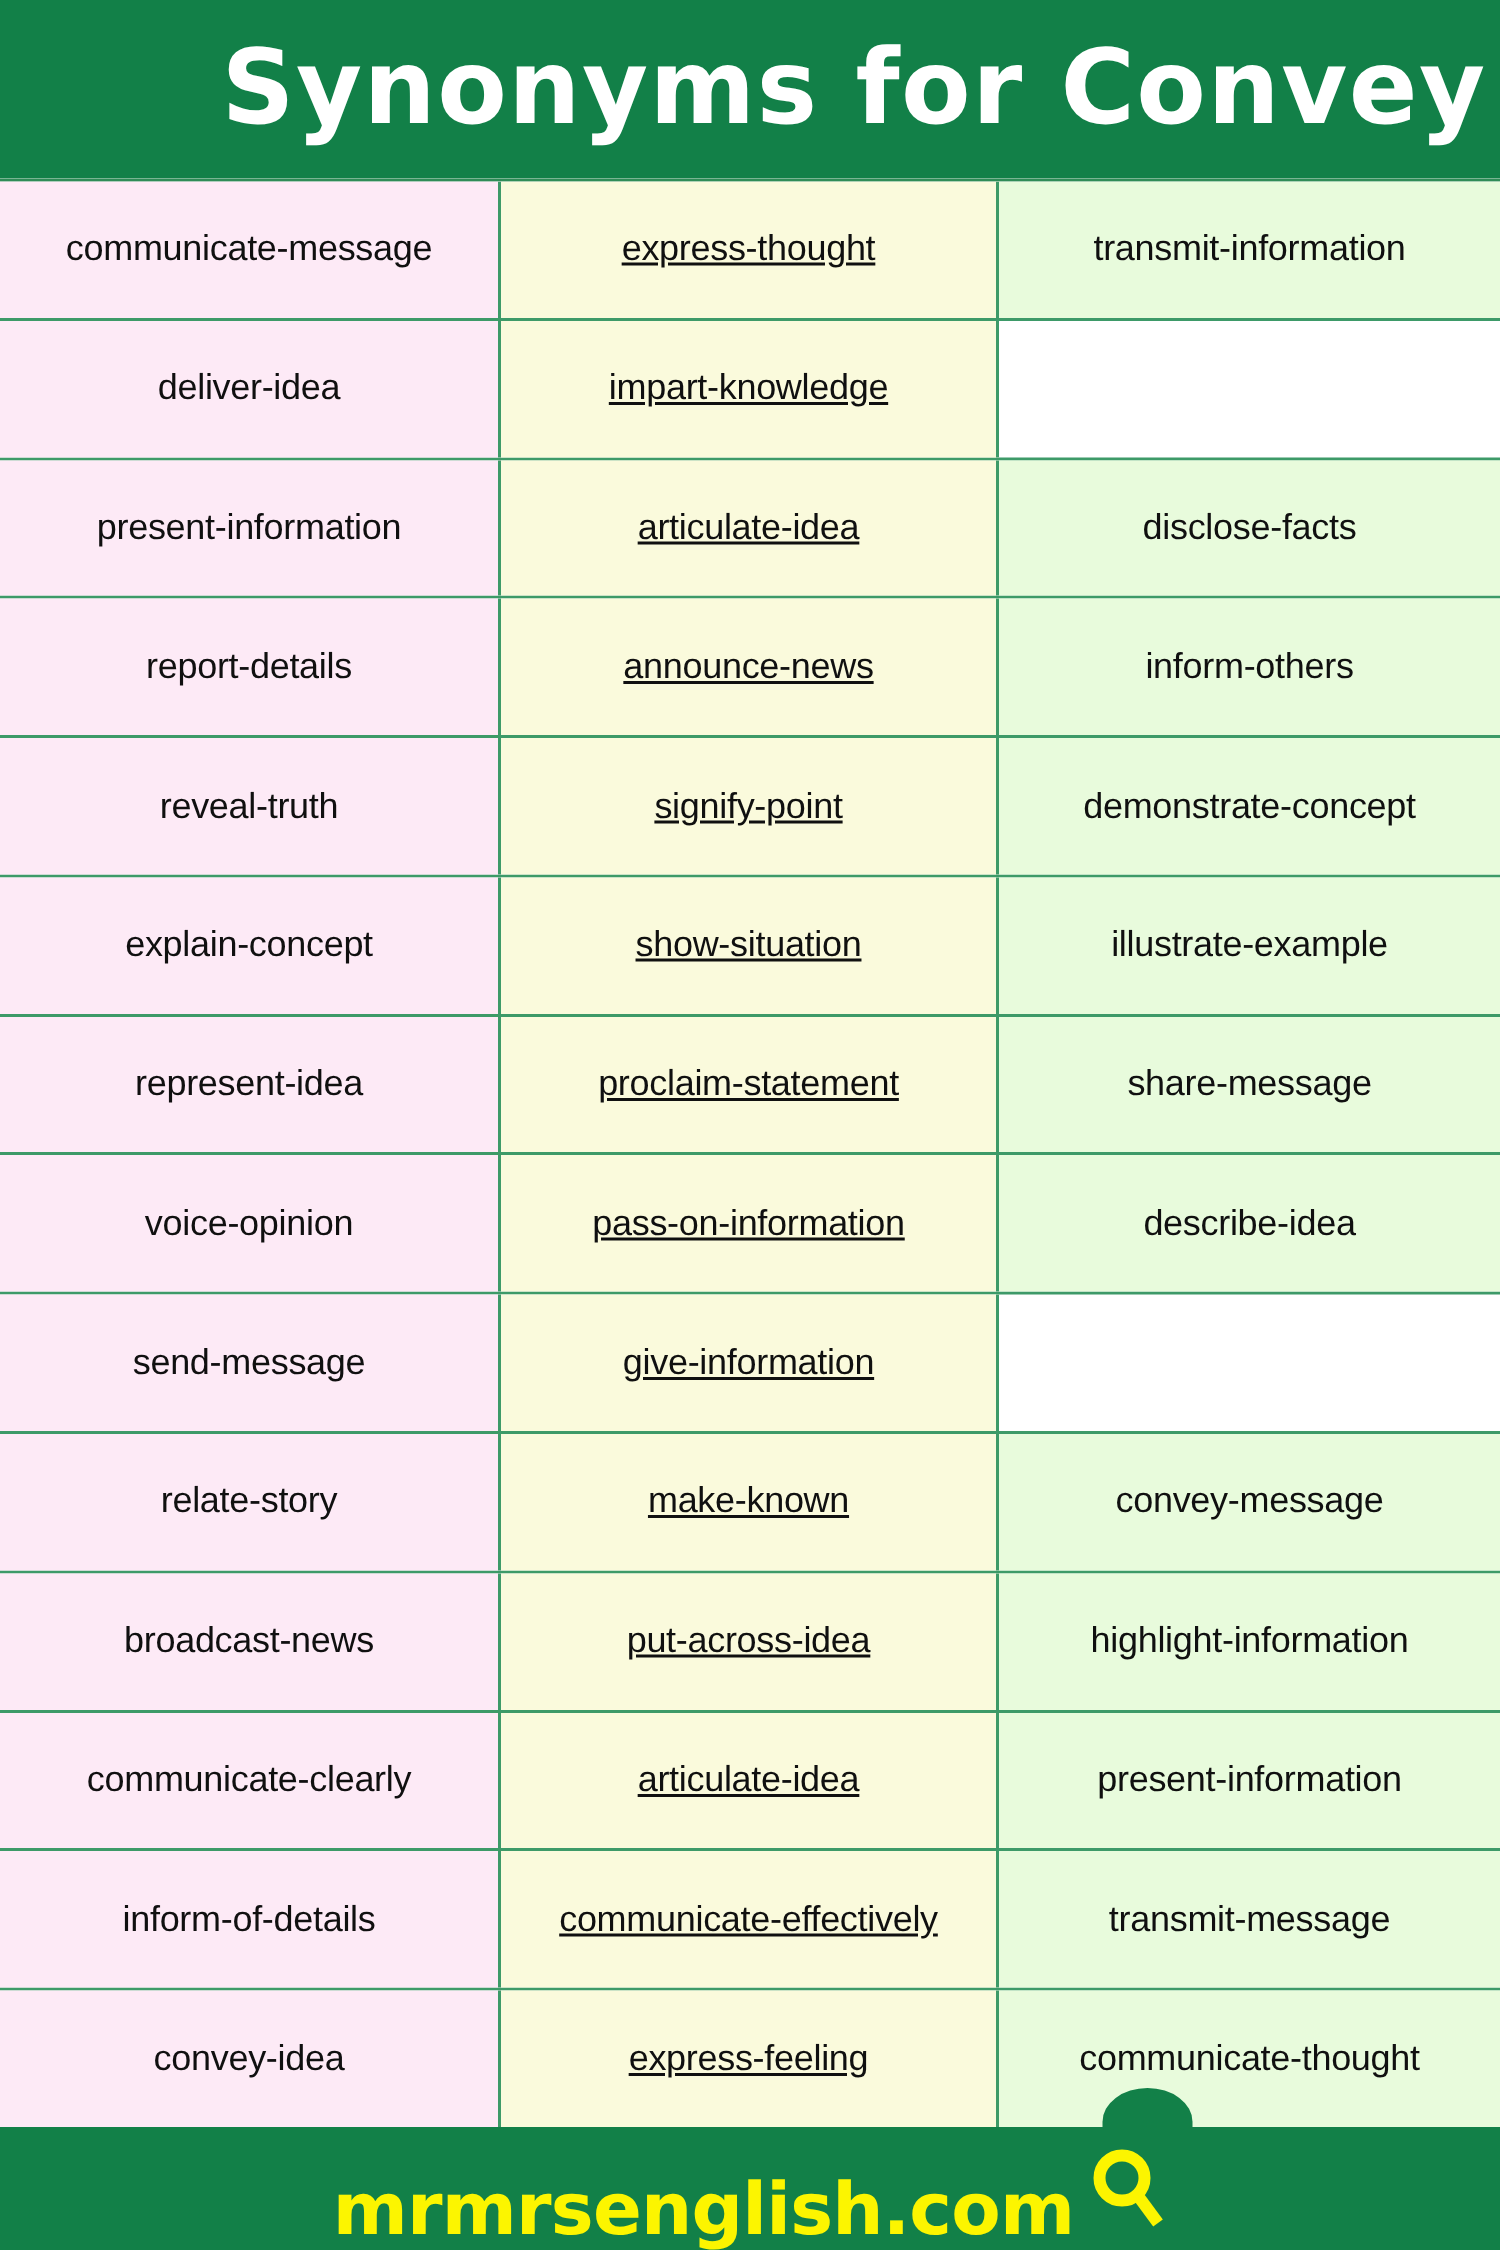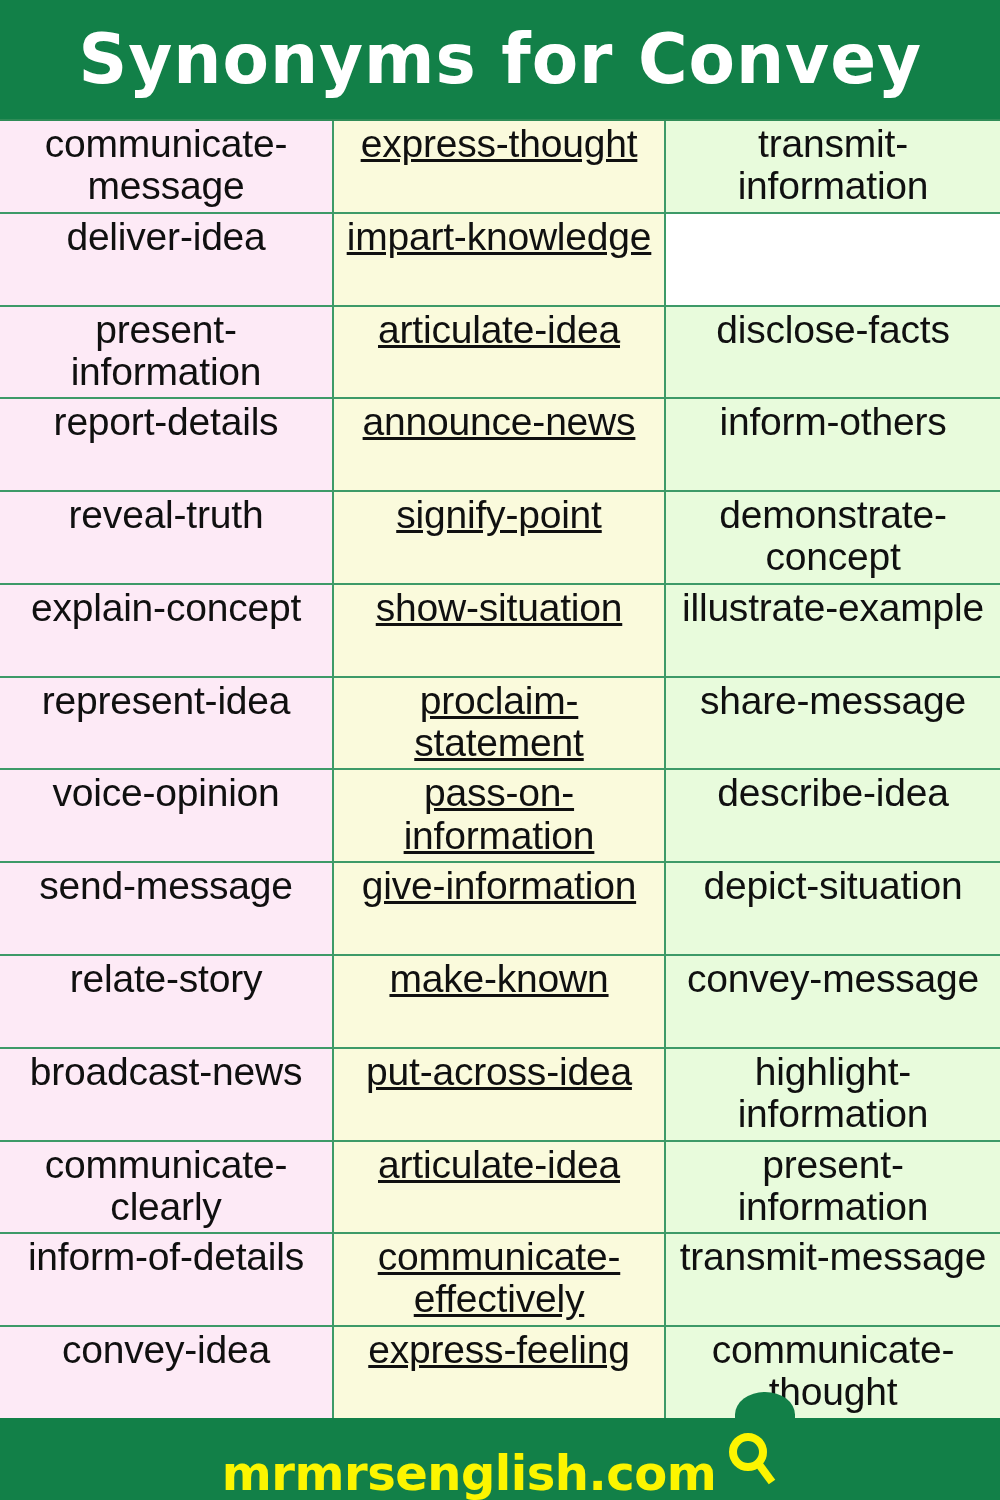--- a/index.html
+++ b/index.html
@@ -23,21 +23,21 @@
     display: flex;
     flex-direction: column;
   }
 
   
   .header {
     height: 119px;
     background: #128048;
     display: flex;
     align-items: center;
-    justify-content: center;
+    justify-content: flex-end;
     flex: 0 0 119px;
   }
 
   .header-title {
     color: #ffffff;
     font-family: "DejaVu Sans", sans-serif;
     font-size: 69px;
     font-weight: 700;
     letter-spacing: 1px;
     line-height: 1;
@@ -60,25 +60,25 @@
     flex: 1 1 0;
     display: flex;
     min-height: 0;
     border-bottom: 2px solid #3d9a68;
   }
 
   .row:last-child { border-bottom: none; }
 
   .cell {
     display: flex;
-    align-items: flex-start;
+    align-items: center;
     justify-content: center;
     text-align: center;
     padding: 2px 12px;
-    font-size: 39px;
+    font-size: 24px;
     color: #101010;
     line-height: 1.08;
     font-weight: 400;
     letter-spacing: -0.2px;
     overflow: hidden;
   }
 
   .cell.c0 {
     flex: 0 0 334px;
     background: #fdeaf6;
@@ -236,23 +236,20 @@
           <span>describe-idea</span>
         </div>
       </div>
       <div class="row">
         <div class="cell c0">
           <span>send-message</span>
         </div>
         <div class="cell c1">
           <span>give-information</span>
         </div>
-        <div class="cell c2">
-          <span>depict-situation</span>
-        </div>
       </div>
       <div class="row">
         <div class="cell c0">
           <span>relate-story</span>
         </div>
         <div class="cell c1">
           <span>make-known</span>
         </div>
         <div class="cell c2">
           <span>convey-message</span>

